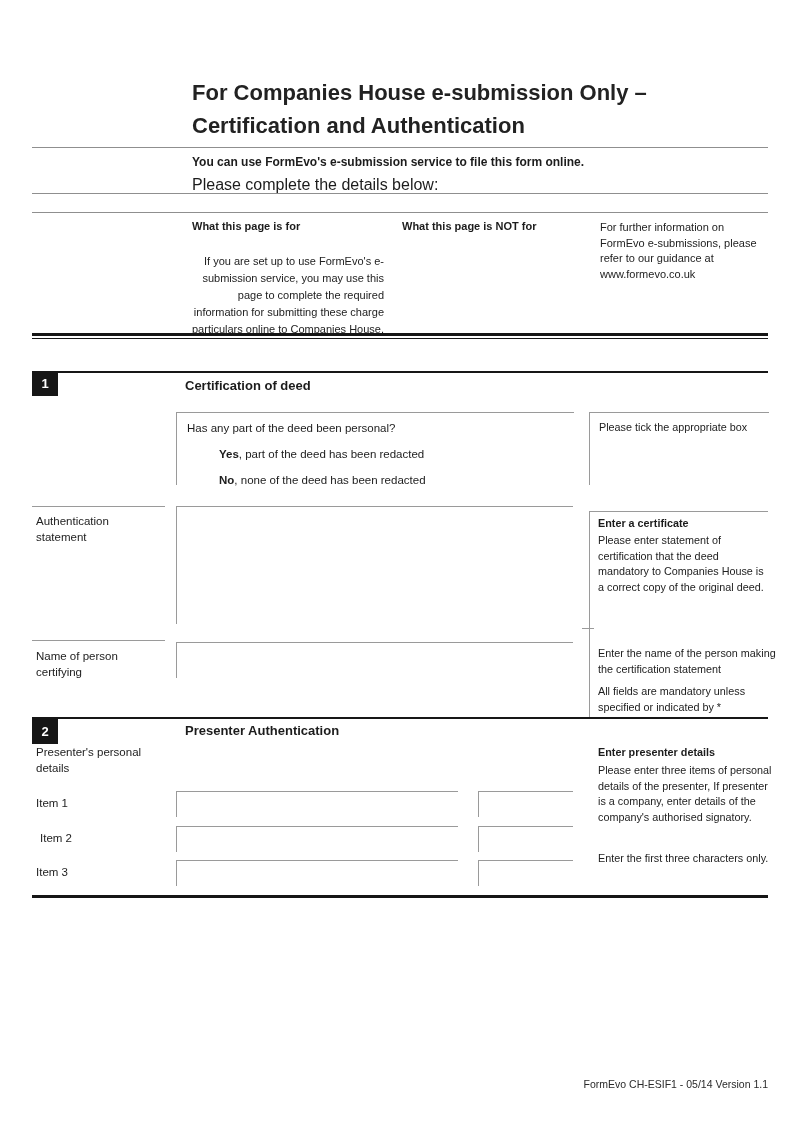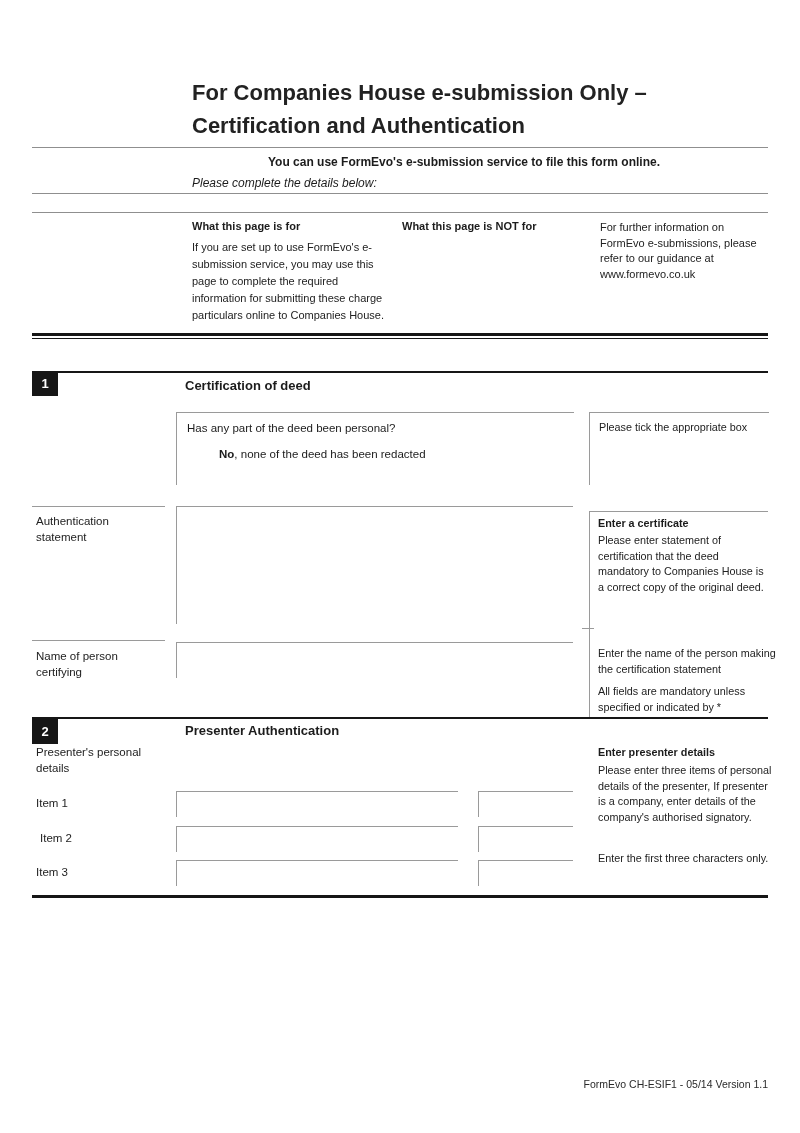--- a/index.html
+++ b/index.html
@@ -7,21 +7,21 @@
     position:relative;width:800px;height:1133px;margin:0 auto;background:#ffffff;
     font-family:"Liberation Sans","DejaVu Sans",sans-serif;color:#1c1c1c;overflow:hidden;
   }
   .abs{position:absolute;}
   .title{font-size:22px;line-height:33px;font-weight:700;color:#222;}
   .rule-gray{border-top:1px solid #8f8f8f;height:0;}
   .rule-black{border-top:2px solid #161616;height:0;}
   .rule-thick{border-top:3px solid #161616;height:0;}
   .double-rule{border-top:3px solid #161616;border-bottom:1px solid #161616;height:2px;}
   .intro-bold{font-size:12px;font-weight:700;}
-  .intro-sub{font-size:12px;font-style:italic;}
+  .intro-sub{font-size:16px;}
   .col-head{font-size:11px;font-weight:700;line-height:15px;}
   .col-body{font-size:11px;line-height:17px;color:#222;}
   .sec-num{
     width:26px;height:25px;background:#161616;color:#ffffff;
     font-size:13px;font-weight:700;display:flex;align-items:center;justify-content:center;
   }
   .sec-title{font-size:13px;font-weight:700;}
   .label{font-size:11.5px;line-height:16px;color:#222;}
   .label-rule{border-top:1.5px solid #9a9a9a;height:0;}
   .box-tl{border-top:1.5px solid #9a9a9a;border-left:1.5px solid #9a9a9a;background:transparent;}
@@ -44,42 +44,43 @@
 <body>
 
 <div class="page">
 
   <div class="abs title" style="left:192px;top:76px;width:560px;">
     <div>For Companies House e-submission Only –</div>
     <div>Certification and Authentication</div>
   </div>
 
   <div class="abs rule-gray" style="left:32px;top:147px;width:736px;"></div>
-  <div class="abs intro-bold" style="left:184px;top:155px;width:560px;text-align:center;">You can use FormEvo's e-submission service to file this form online.</div>
+  <div class="abs intro-bold" style="left:192px;top:155px;width:560px;">You can use FormEvo's e-submission service to file this form online.</div>
   <div class="abs intro-sub" style="left:192px;top:176px;width:560px;">Please complete the details below:</div>
   <div class="abs rule-gray" style="left:32px;top:193px;width:736px;"></div>
   <div class="abs rule-gray" style="left:32px;top:212px;width:736px;"></div>
 
   <div class="abs" style="left:192px;top:219px;width:192px;">
     <div class="col-head">What this page is for</div>
-    <div class="col-body" style="margin-top:5px;">If you are set up to use FormEvo's e-submission service, you may use this page to complete the required information for submitting these charge particulars online to Companies House.</div>
+    <div class="col-body" style="margin-top:19px;text-align:right;">If you are set up to use FormEvo's e-submission service, you may use this page to complete the required information for submitting these charge particulars online to Companies House.</div>
   </div>
   <div class="abs" style="left:402px;top:219px;width:196px;">
     <div class="col-head">What this page is NOT for</div>
   </div>
   <div class="abs col-body" style="left:600px;top:220px;width:170px;line-height:15.5px;">For further information on FormEvo e-submissions, please refer to our guidance at www.formevo.co.uk</div>
 
   <div class="abs double-rule" style="left:32px;top:333px;width:736px;"></div>
 
   <div class="abs rule-black" style="left:32px;top:371px;width:736px;"></div>
   <div class="abs sec-num" style="left:32px;top:371px;">1</div>
   <div class="abs sec-title" style="left:185px;top:378px;">Certification of deed</div>
 
   <div class="abs box-tl" style="left:176px;top:412px;width:397px;height:72px;">
     <div class="qtext" style="margin:8px 0 0 10px;">Has any part of the deed been personal?</div>
+    <div class="opt" style="margin:11px 0 0 42px;"><b>Yes</b><span>, part of the deed has been redacted</span></div>
     <div class="opt" style="margin:11px 0 0 42px;"><b>No</b><span>, none of the deed has been redacted</span></div>
   </div>
 
   <div class="abs box-tl" style="left:589px;top:412px;width:179px;height:72px;">
     <div class="guide-body" style="margin:7px 0 0 9px;width:160px;">Please tick the appropriate box</div>
   </div>
 
   <div class="abs label-rule" style="left:32px;top:506px;width:133px;"></div>
   <div class="abs label" style="left:36px;top:513px;width:100px;">Authentication statement</div>
   <textarea class="abs field" style="left: 176px; top: 506px; width: 397px; height: 118px;" value=""></textarea>

